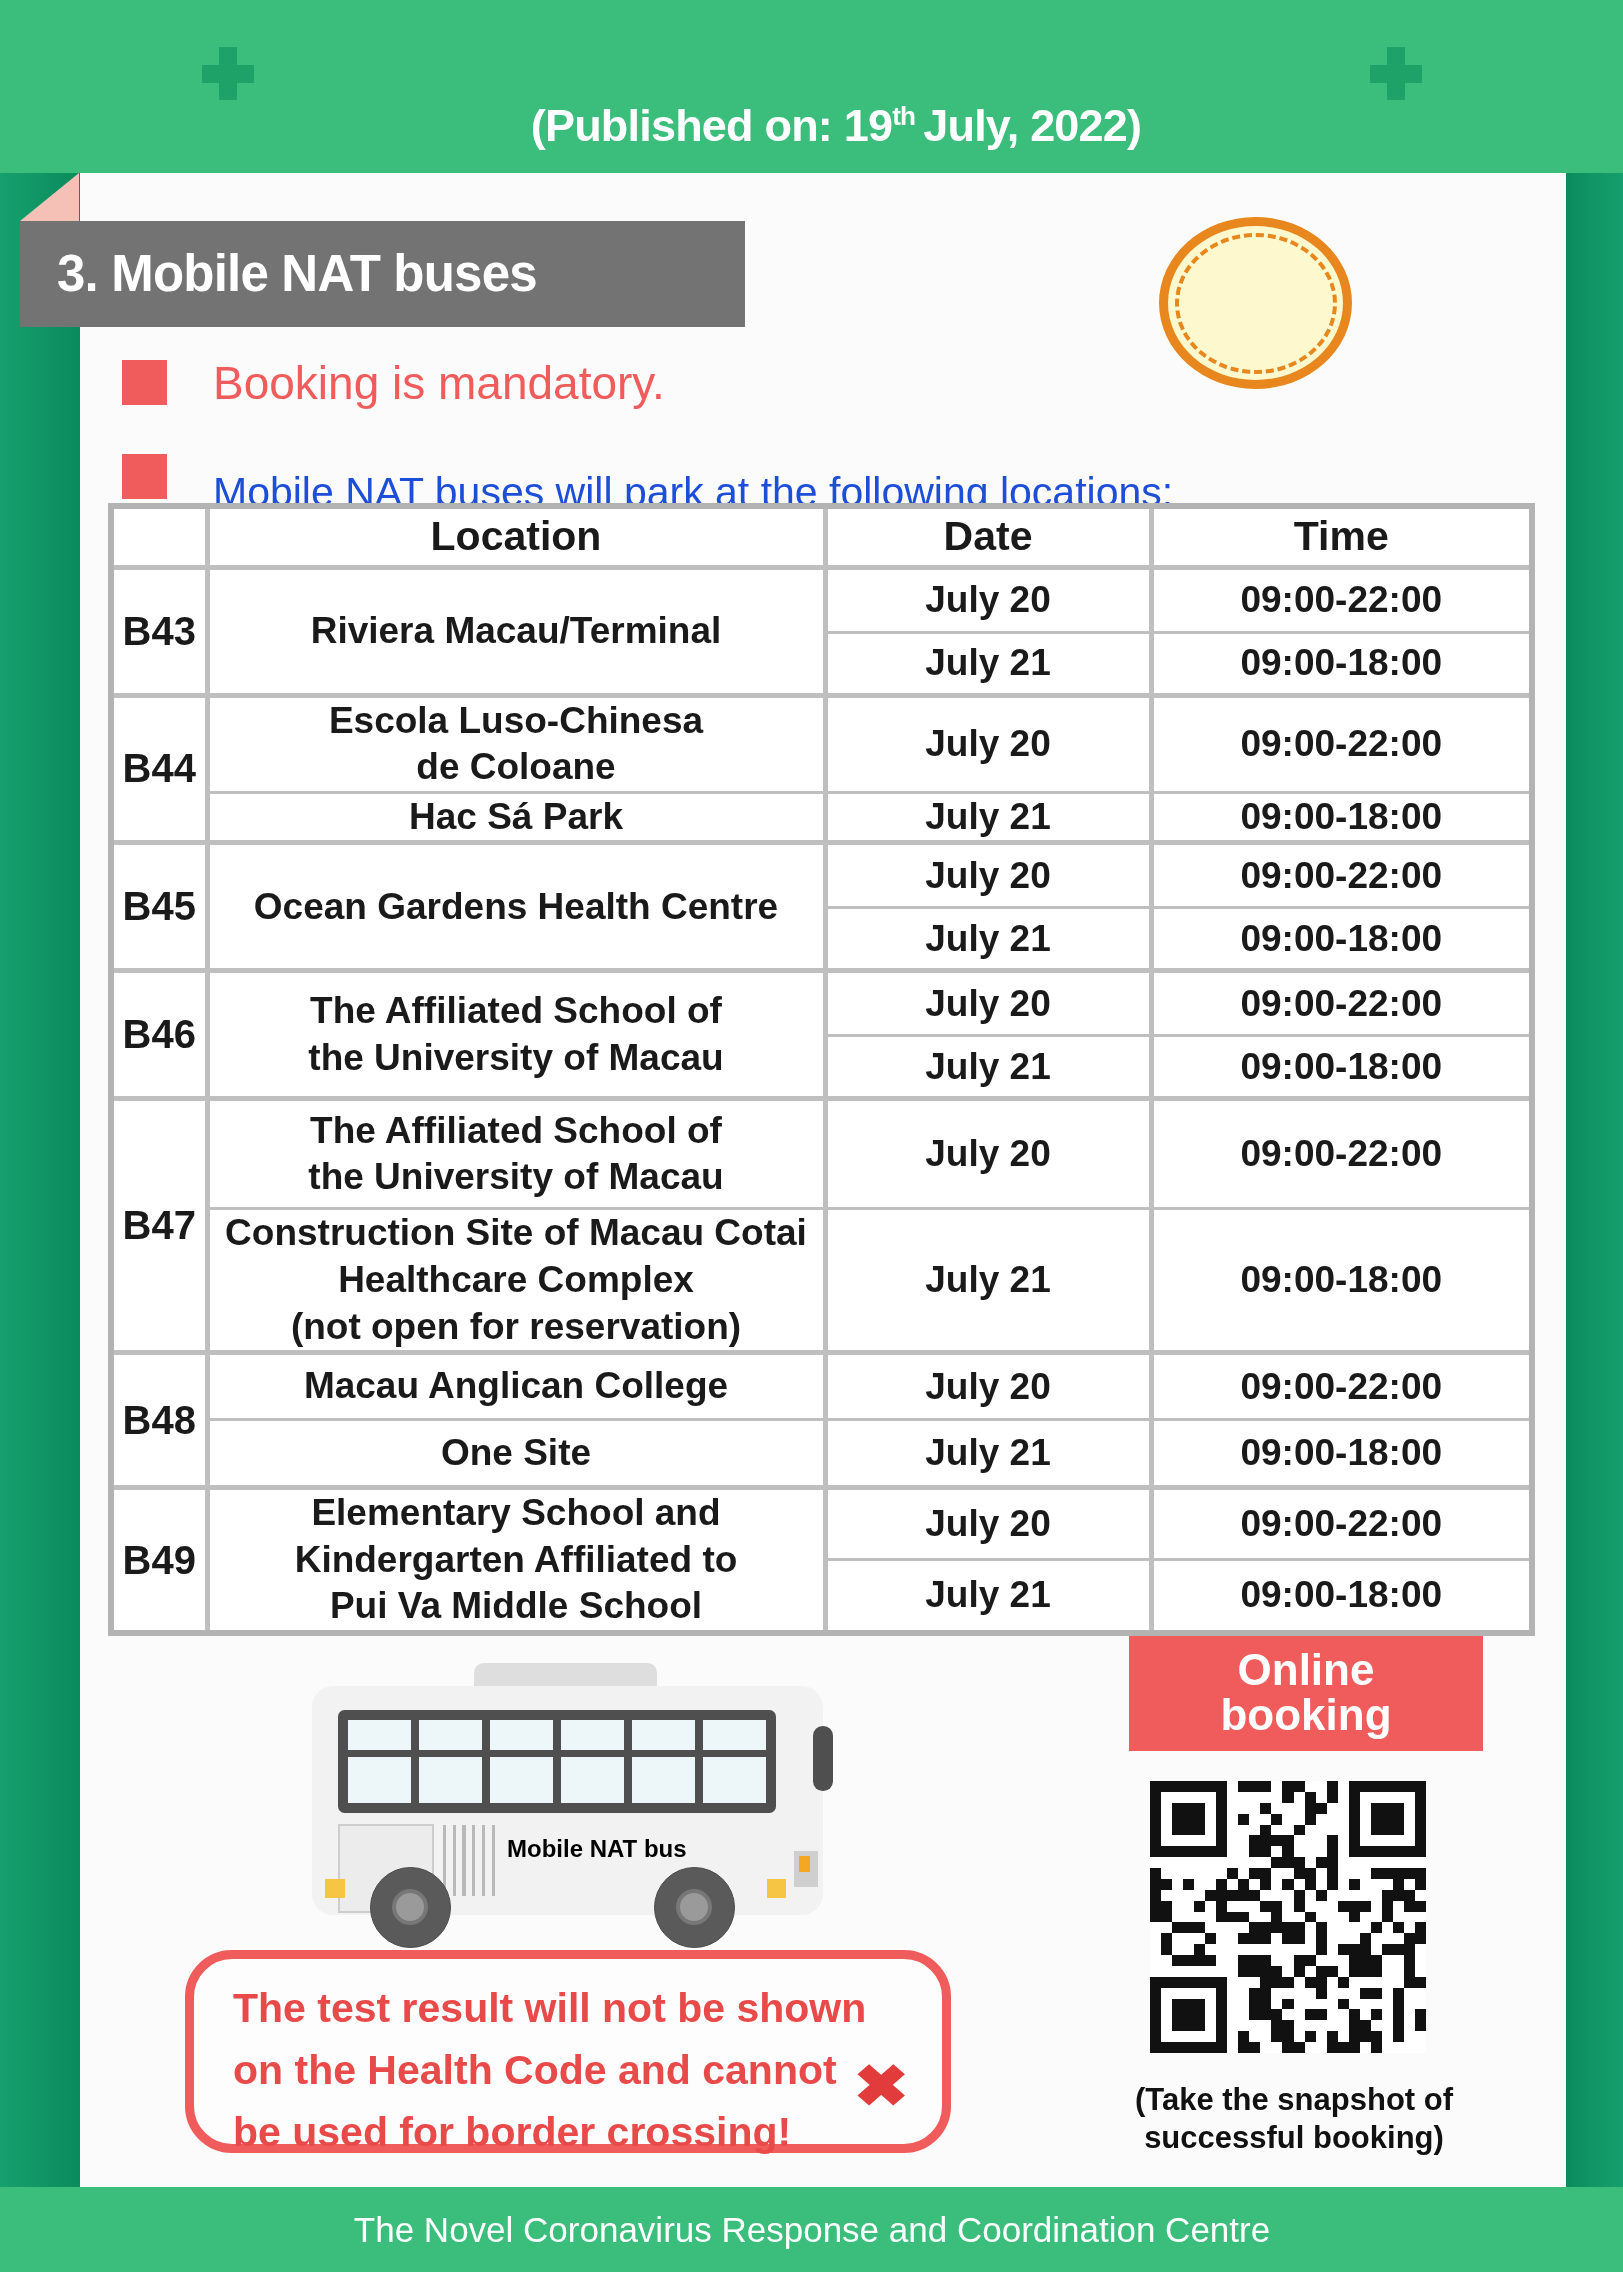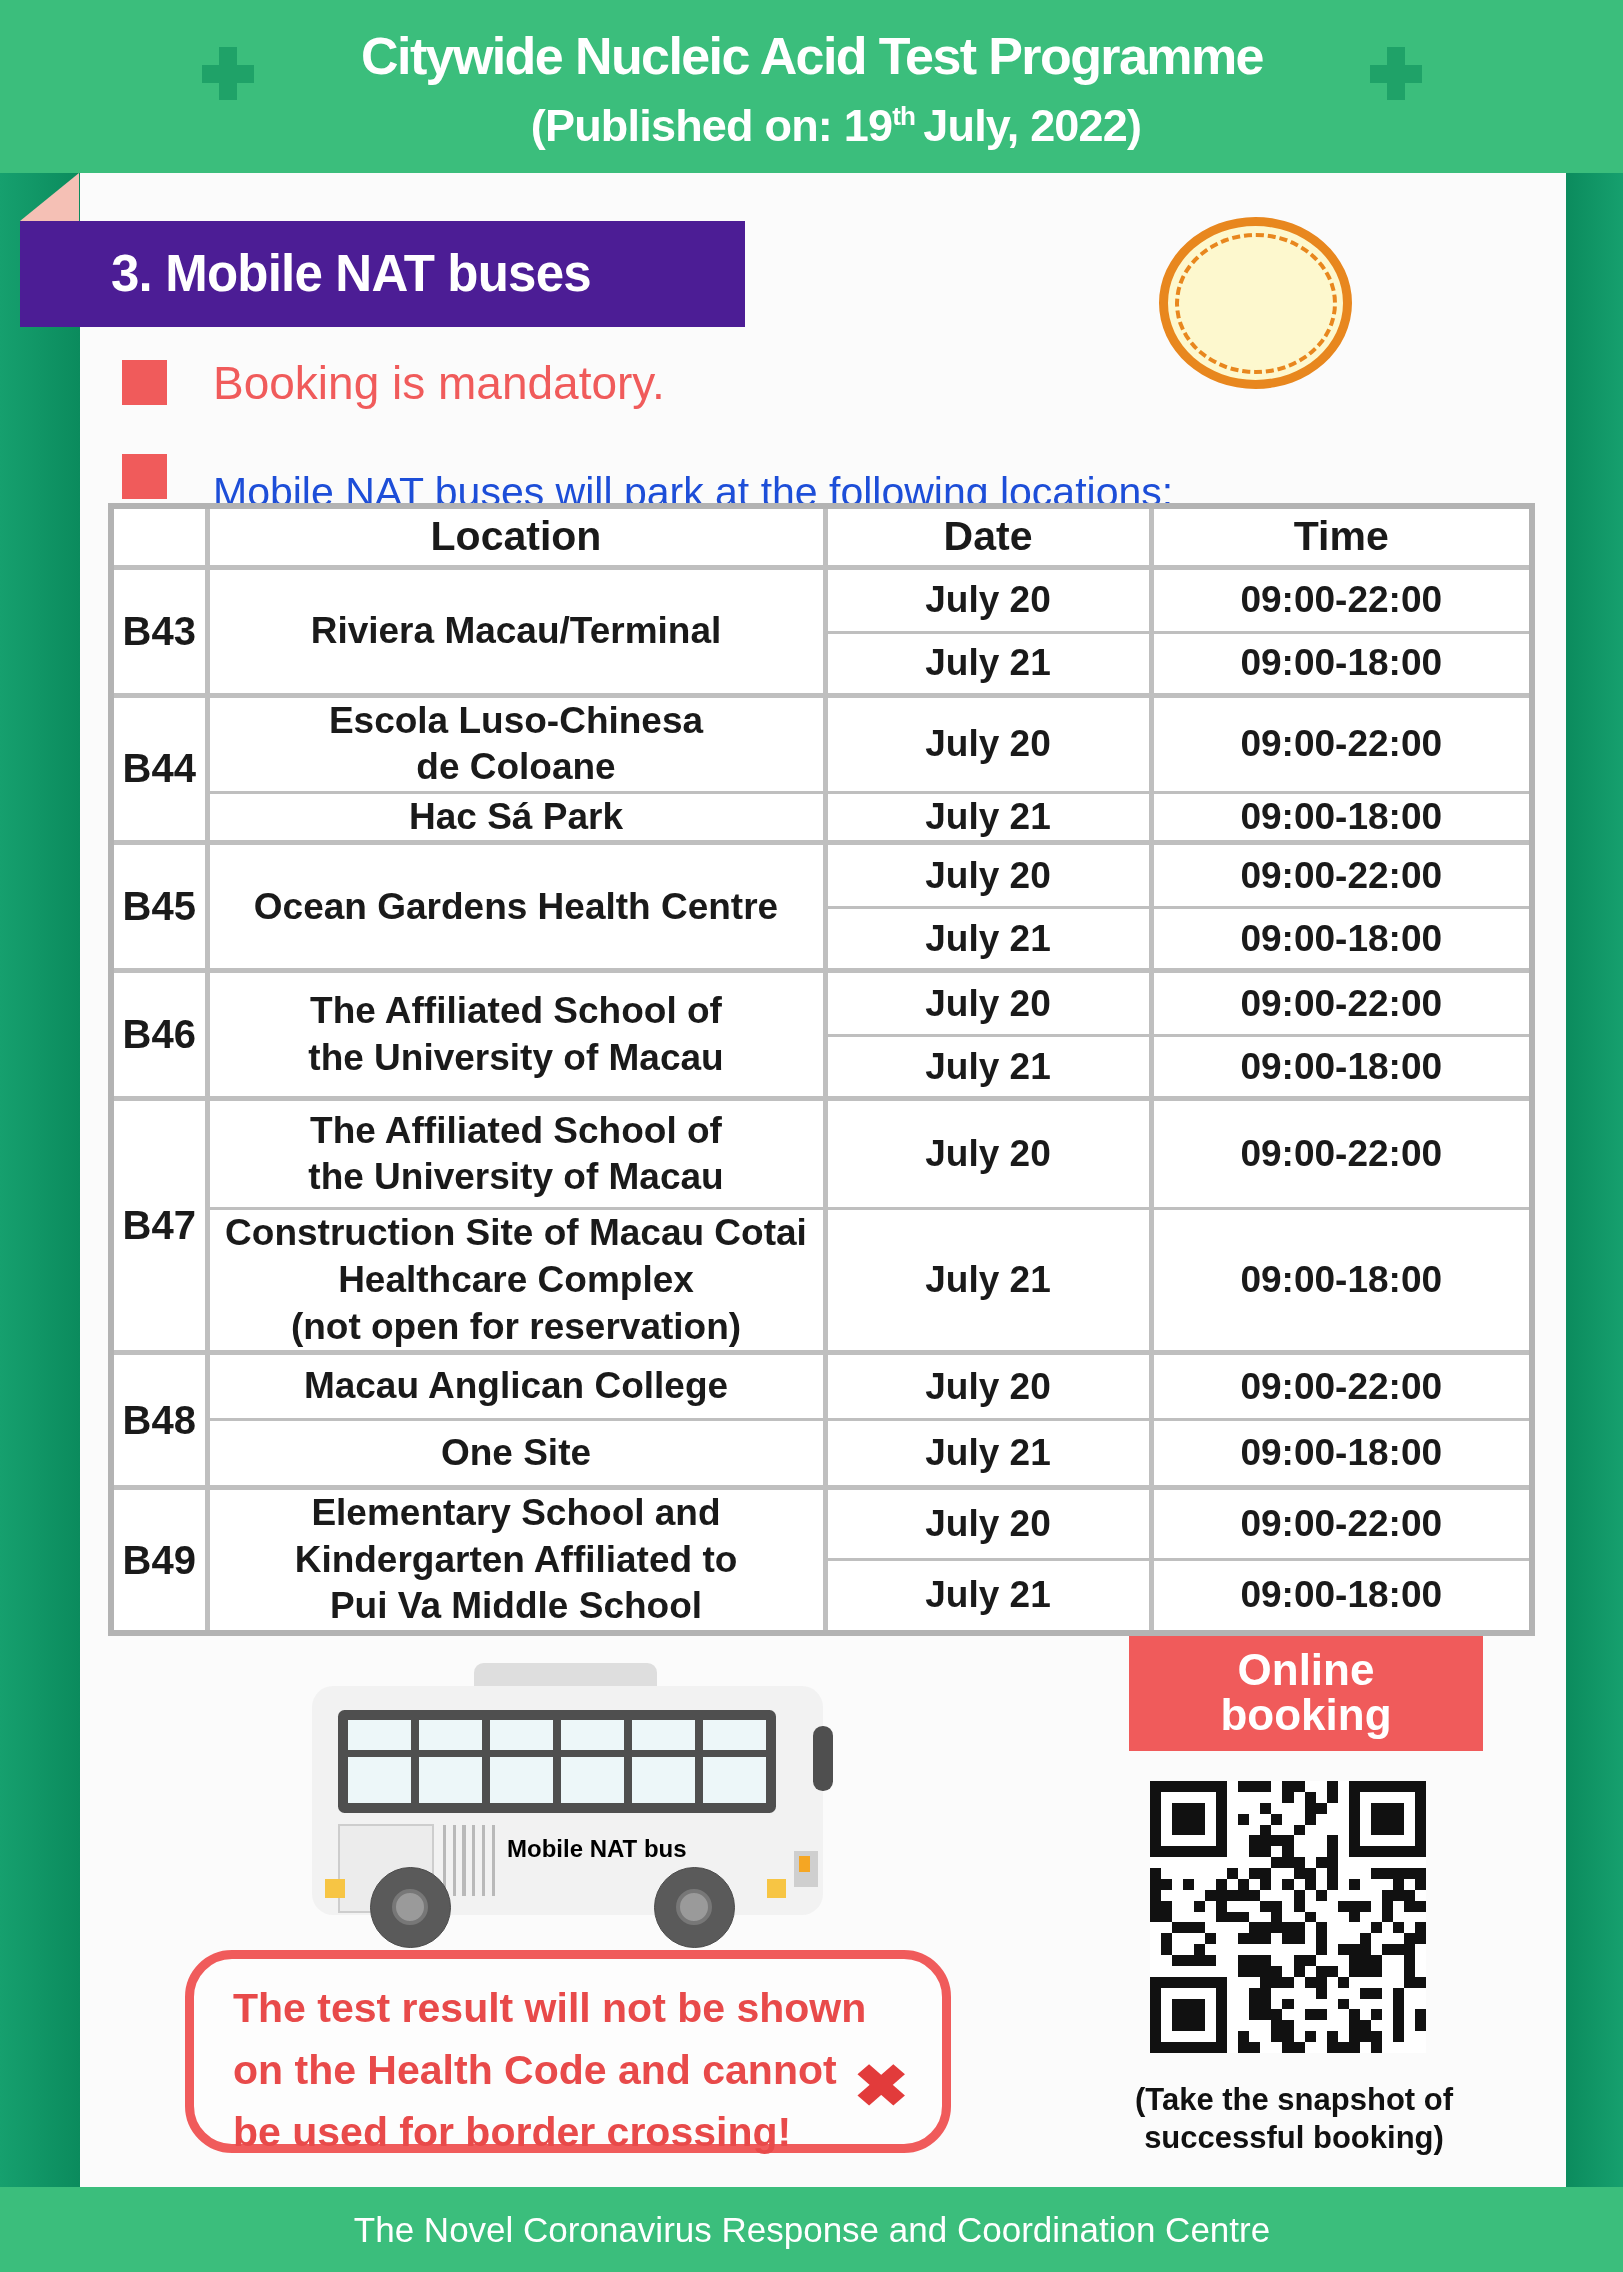--- a/index.html
+++ b/index.html
@@ -24,22 +24,22 @@
     height:18px;width:100%;background:#1FA268;}
   .cross-l{left:202px;top:47px;}
   .cross-r{left:1370px;top:47px;}
 
   
   .card{left:80px;top:173px;width:1486px;height:2014px;background:#FBFBFB;}
 
   
   .fold{left:20px;top:173px;width:59px;height:48px;background:#F5C0B5;
     clip-path:polygon(100% 0,100% 100%,0 100%);}
-  .banner{left:20px;top:221px;width:725px;height:106px;background:#4c1d95;color:#fff;
-    font-weight:700;font-size:51px;line-height:106px;padding-left:91px;box-sizing:border-box;
+  .banner{left:20px;top:221px;width:725px;height:106px;background:#737373;color:#fff;
+    font-weight:700;font-size:51px;line-height:106px;padding-left:37px;box-sizing:border-box;
     letter-spacing:-0.8px;}
 
   
   .free-badge{left:1159px;top:217px;width:193px;height:172px;border-radius:50%;
     border:9.7px solid #E8871E;background:#FDF8CE;box-sizing:border-box;}
   .free-badge .dash{position:absolute;left:6.5px;top:6.5px;right:6.5px;bottom:6.5px;
     border:4px dashed #E8871E;border-radius:50%;}
   .free-badge .lbl{position:absolute;left:0;top:0;width:100%;height:100%;display:flex;
     align-items:center;justify-content:center;color:#F0921E;font-weight:700;font-size:55px;}
 
@@ -107,21 +107,20 @@
   
   .footer{left:0;bottom:0;width:100%;height:86px;background:#3BBE7C;}
   .footer .txt{width:100%;text-align:center;color:#fff;font-size:35px;line-height:86px;}
 </style>
 </head>
 <body>
 
 <div class="abs top-band">
   <div class="abs cross cross-l"></div>
   <div class="abs cross cross-r"></div>
-  <div class="abs main-title">Citywide Nucleic Acid Test Programme</div>
   <div class="abs sub-title"><span>(Published on: 19</span><sup>th</sup><span>July, 2022)</span></div>
 </div>
 
 <div class="abs card"></div>
 
 <div class="abs fold"></div>
 <div class="abs banner">3. Mobile NAT buses</div>
 
 <div class="abs free-badge">
   <div class="dash"></div>

